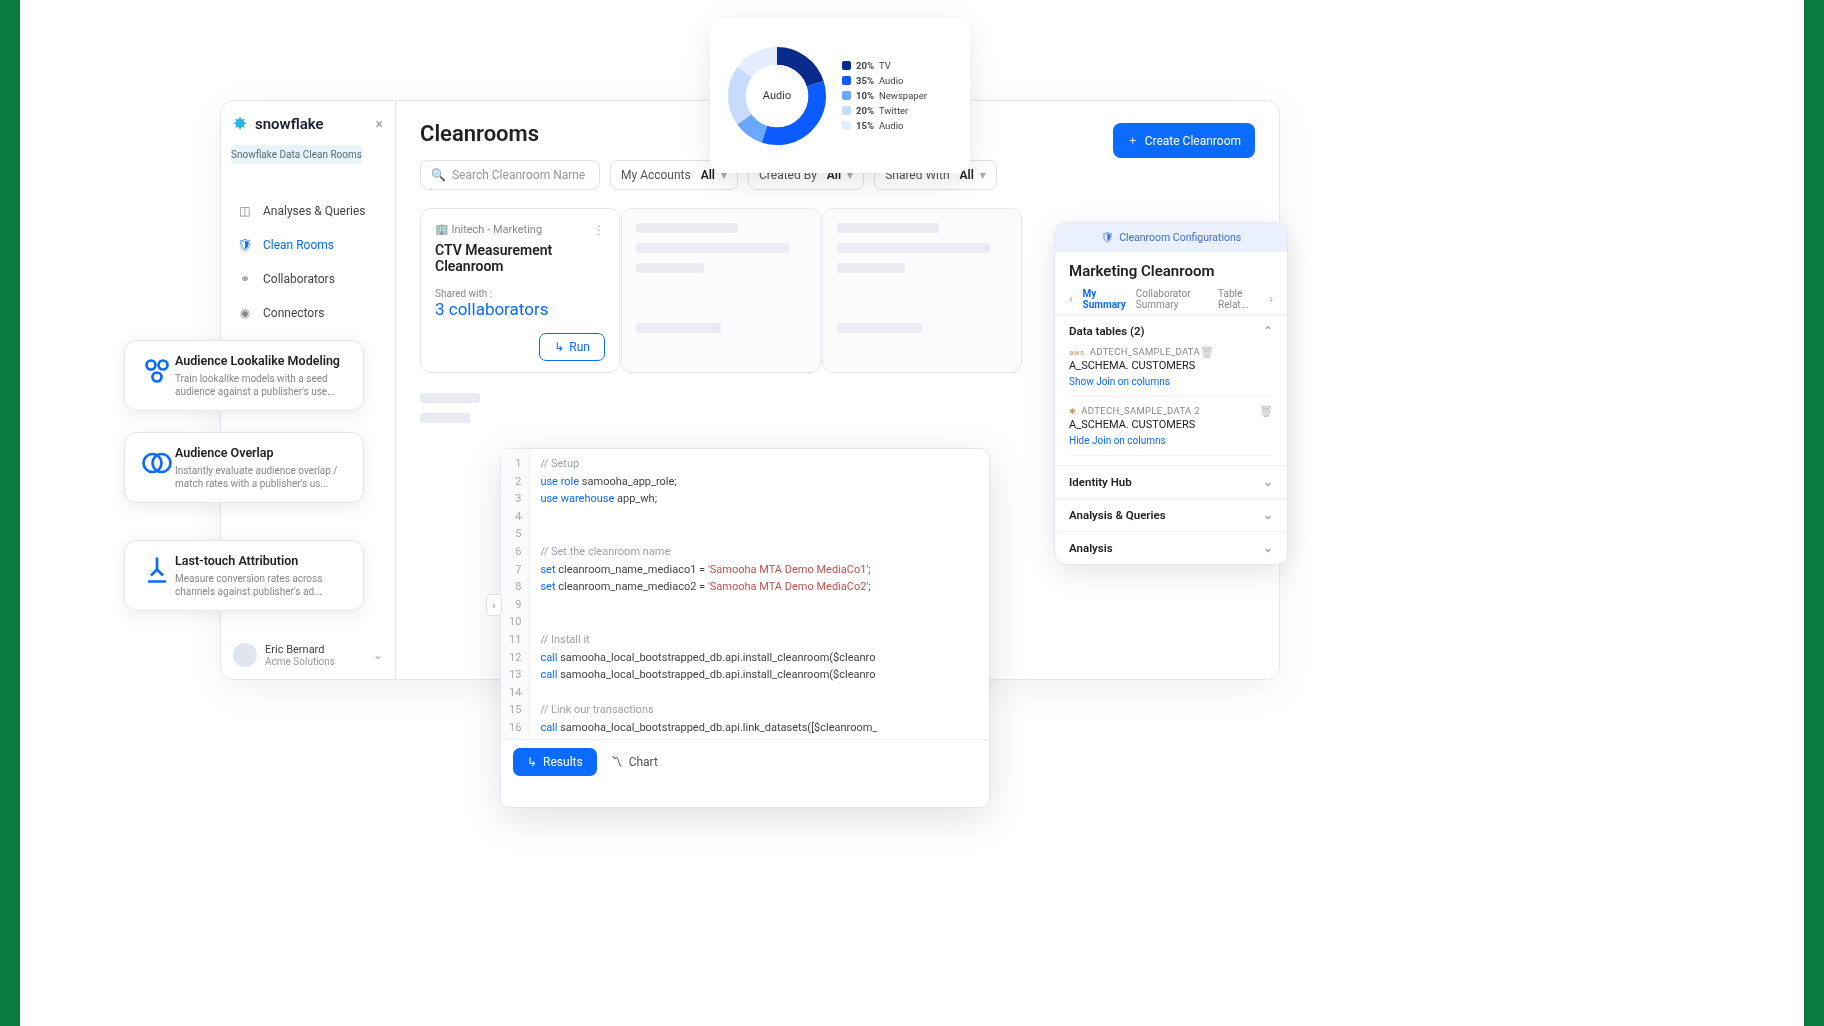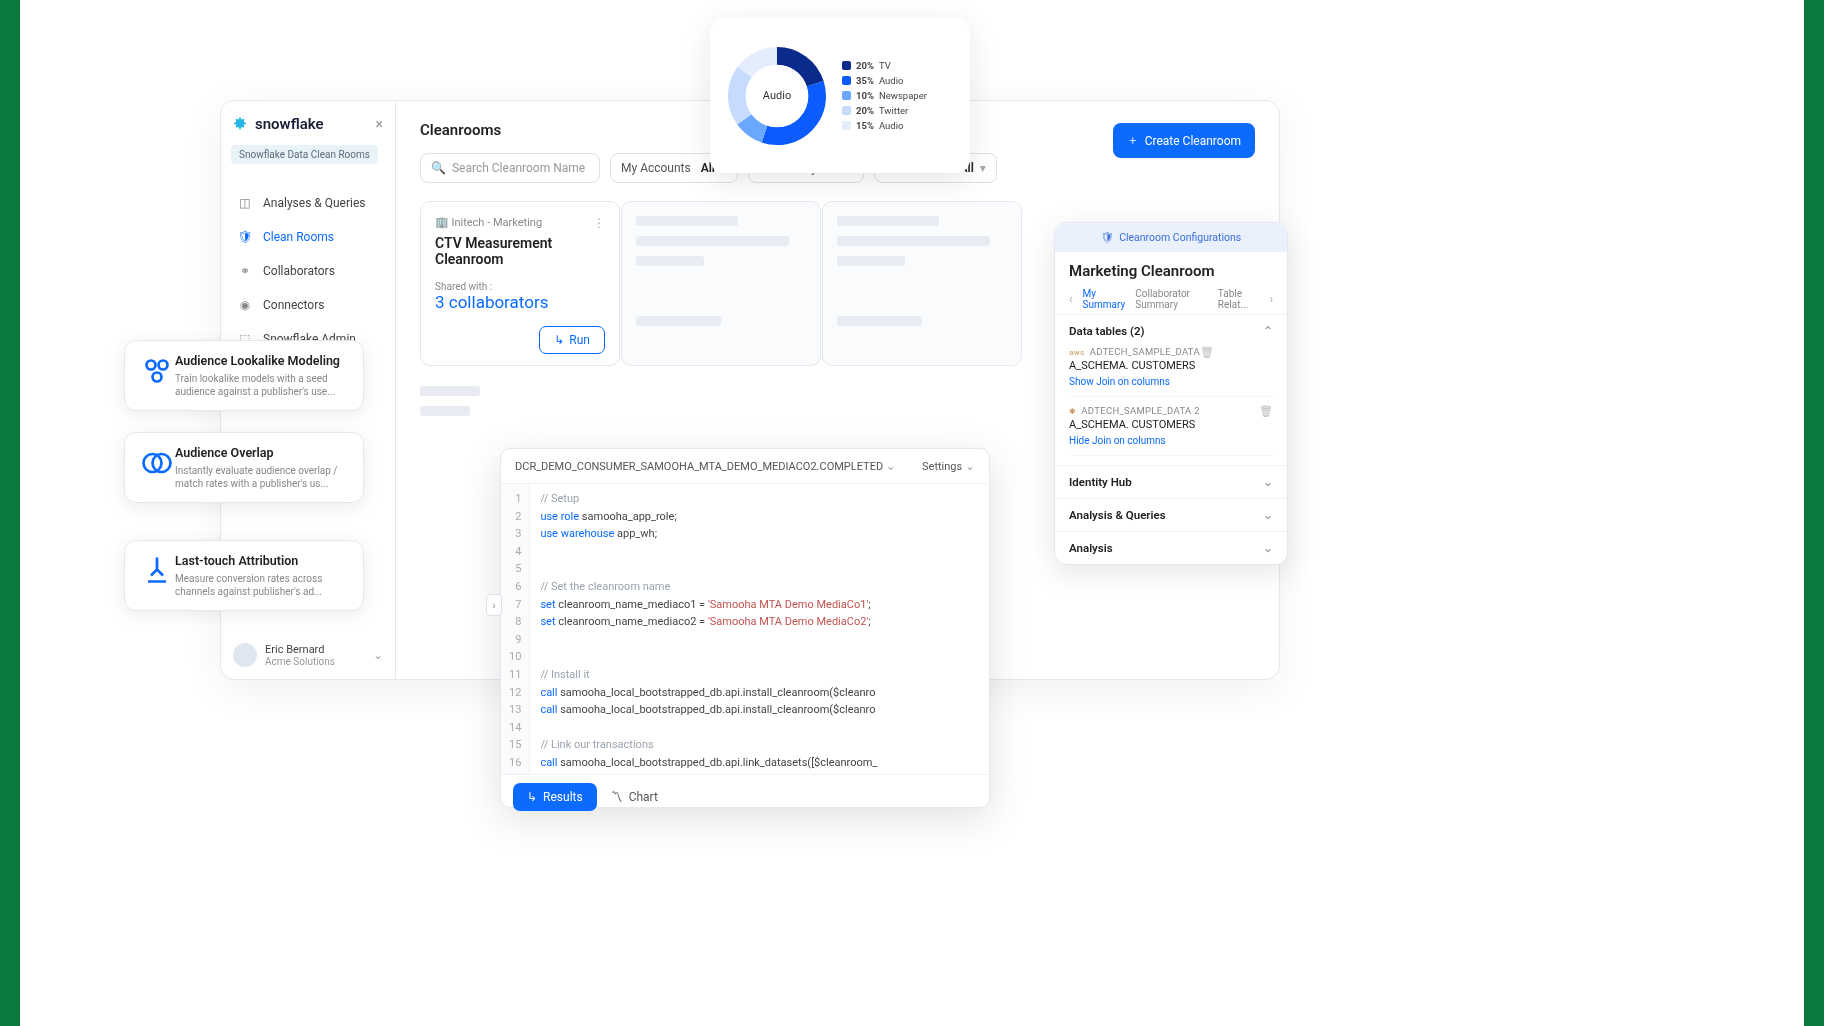--- a/index.html
+++ b/index.html
@@ -4,29 +4,29 @@
 <style>
 *{box-sizing:border-box;margin:0;padding:0;font-family:-apple-system,BlinkMacSystemFont,"Segoe UI",Roboto,sans-serif}
 body{background:#fff;width:1824px;height:1026px;position:relative;overflow:hidden;color:#222}
 .stripe{position:absolute;top:0;bottom:0;width:20px;background:#0a7b3e}
 .stripe.l{left:0}.stripe.r{right:0}
 .app{position:absolute;left:220px;top:100px;width:1060px;height:580px;background:#fff;border:1px solid #e4e8ee;border-radius:14px;box-shadow:0 10px 40px rgba(0,0,0,0.06)}
 .sidebar{position:absolute;left:0;top:0;bottom:0;width:175px;border-right:1px solid #e4e8ee;padding:14px 10px}
 .brand{display:flex;align-items:center;gap:6px;margin-bottom:10px}
 .brand svg{width:18px;height:18px;fill:#29b5e8}
 .brand-name{font-weight:600;font-size:15px;color:#1a1f36}
-.pill{background:#e8f4f8;color:#5a6a7a;font-size:10px;padding:4px 8px;border-radius:4px;display:inline-block;margin-bottom:22px}
+.pill{background:#e8f4f8;color:#5a6a7a;font-size:10px;padding:4px 0;border-radius:4px;display:inline-block;margin-bottom:30px}
 .nav-item{display:flex;align-items:center;gap:10px;padding:9px 6px;font-size:12px;color:#444;cursor:pointer;border-radius:6px}
 .nav-item.active{color:#0b6bff}
 .nav-icon{width:16px;height:16px;display:inline-flex;align-items:center;justify-content:center;color:#888}
 .nav-item.active .nav-icon{color:#0b6bff}
 .user{position:absolute;bottom:12px;left:12px;right:12px;display:flex;align-items:center;gap:8px;font-size:11px;color:#444}
 .avatar{width:24px;height:24px;border-radius:50%;background:#e0e6ef}
 .main{position:absolute;left:175px;right:0;top:0;bottom:0;padding:20px 24px}
-.page-title{font-size:15px;font-weight:600;margin-bottom:14px}
+.page-title{font-size:22px;font-weight:600;margin-bottom:14px}
 .tabs{display:flex;gap:22px;border-bottom:1px solid #e4e8ee;margin-bottom:16px}
 .tab{font-size:13px;color:#666;padding:0 0 10px;cursor:pointer;position:relative}
 .tab.active{color:#0b6bff;font-weight:600}
 .tab.active::after{content:"";position:absolute;left:0;right:0;bottom:-1px;height:2px;background:#0b6bff}
 .filters{display:flex;gap:10px;margin-bottom:18px}
 .search{flex:0 0 180px;display:flex;align-items:center;gap:6px;border:1px solid #dde2ea;border-radius:8px;padding:7px 10px;font-size:12px;color:#999}
 .fbox{display:flex;align-items:center;gap:6px;border:1px solid #dde2ea;border-radius:8px;padding:7px 10px;font-size:12px;color:#555}
 .fbox .all{color:#222;font-weight:600;margin-left:4px}
 .cards{display:flex;gap:1px}
 .card{width:200px;height:165px;border:1px solid #e4e8ee;border-radius:10px;padding:14px;font-size:12px;background:#fff}
@@ -63,21 +63,21 @@
 .kw{color:#0b6bff}.str{color:#c0524f}.cm{color:#9aa3af}
 .code-foot{display:flex;gap:14px;align-items:center;padding:8px 12px;border-top:1px solid #eef1f5}
 .btn-res{background:#0b6bff;color:#fff;border:none;border-radius:7px;padding:7px 14px;font-size:12px;display:inline-flex;align-items:center;gap:6px;cursor:pointer}
 .btn-chart{font-size:12px;color:#555;display:inline-flex;align-items:center;gap:6px;cursor:pointer}
 
 
 .cfg{position:absolute;left:1054px;top:222px;width:234px;background:#fff;border:1px solid #e4e8ee;border-radius:12px;box-shadow:0 8px 30px rgba(0,0,0,0.1);font-size:11px}
 .cfg-head{background:#eaf1fd;text-align:center;padding:8px;font-size:10.5px;color:#4a6;color:#2a5;color:#3a6fd8;border-radius:12px 12px 0 0;display:flex;align-items:center;justify-content:center;gap:5px}
 .cfg-title{font-size:15px;font-weight:600;padding:10px 14px 4px}
 .cfg-tabs{display:flex;gap:10px;padding:4px 14px;font-size:10px;color:#888;align-items:center}
-.cfg-tabs .on{color:#0b6bff;font-weight:400}
+.cfg-tabs .on{color:#0b6bff;font-weight:700}
 .sec{border-top:1px solid #eef1f5;padding:9px 14px}
 .sec-h{display:flex;justify-content:space-between;font-weight:600;font-size:11.5px}
 .dt{padding:8px 0;border-bottom:1px solid #f3f5f8}
 .dt .dtn{font-size:9.5px;color:#888;letter-spacing:.3px}
 .dt .dtt{font-size:11px;color:#222;margin-top:2px}
 .dt .lk{color:#0b6bff;font-size:10px;margin-top:4px;display:inline-block}
 .cols{font-size:10px;color:#555;margin-top:4px}
 .cols li{list-style:none;padding:2px 0 2px 12px;position:relative}
 .cols li::before{content:"•";position:absolute;left:2px;color:#888}
 .badge{font-size:8.5px;background:#f0f3f7;color:#667;padding:1px 5px;border-radius:3px;margin-left:4px}
@@ -244,24 +244,20 @@
   <div class="legend" id="legend">
       <div><span class="sw" style="background:#0a2b8c"></span><b>20%</b> TV</div>
       <div><span class="sw" style="background:#0b5bff"></span><b>35%</b> Audio</div>
       <div><span class="sw" style="background:#6aa7ff"></span><b>10%</b> Newspaper</div>
       <div><span class="sw" style="background:#c7dbff"></span><b>20%</b> Twitter</div>
       <div><span class="sw" style="background:#e4edfb"></span><b>15%</b> Audio</div>
     </div>
 </div>
 
 <div class="code-panel">
-  <div class="code-head">
-    <div><span>DCR_DEMO_CONSUMER_SAMOOHA_MTA_DEMO_MEDIACO2.COMPLETED</span> <span class="chev">⌄</span></div>
-    <div><span>Settings</span> <span class="chev">⌄</span></div>
-  </div>
   <div class="code-body">
     <div class="gut" id="gut">
         <div>1</div>
         <div>2</div>
         <div>3</div>
         <div>4</div>
         <div>5</div>
         <div>6</div>
         <div>7</div>
         <div>8</div>

